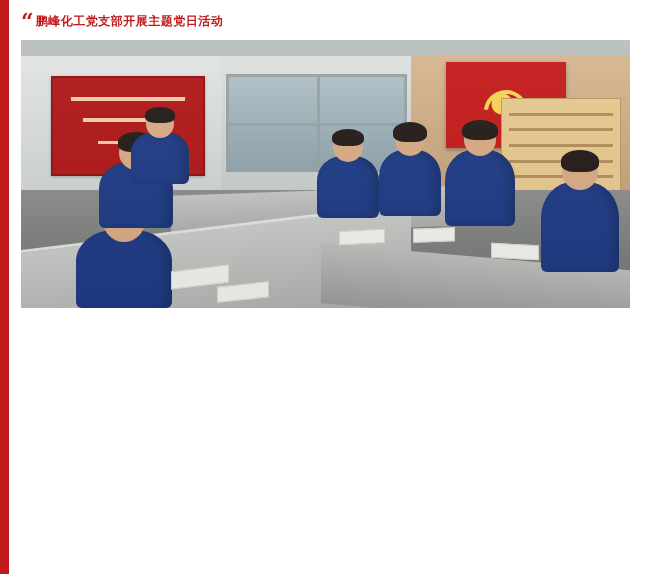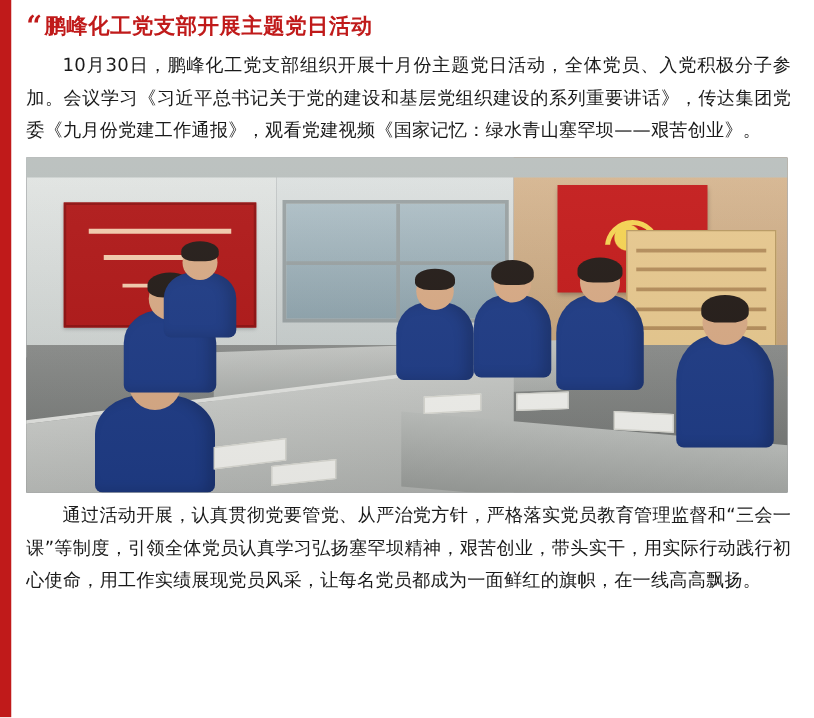--- a/index.html
+++ b/index.html
@@ -45,21 +45,21 @@
     font-size: 22px;
     line-height: 18px;
     font-weight: bold;
     font-family: "DejaVu Serif", "Liberation Serif", serif;
     margin-right: 4px;
     margin-top: 2px;
     letter-spacing: -2px;
   }
   .doc-title {
     color: #c01a1a;
-    font-size: 17px;
+    font-size: 12px;
     font-weight: bold;
     line-height: 22px;
     letter-spacing: 0.5px;
     font-family: "DejaVu Sans", "Liberation Sans", sans-serif;
   }
   .para {
     font-size: 14.5px;
     line-height: 26px;
     color: #1a1a1a;
     text-align: justify;
@@ -199,21 +199,20 @@
 
   <div class="accent-bar"></div>
 
   <div class="content">
 
     <div class="title-row">
       <span class="quote-mark">“</span>
       <div class="doc-title">鹏峰化工党支部开展主题党日活动</div>
     </div>
 
-    <p class="para">10月30日，鹏峰化工党支部组织开展十月份主题党日活动，全体党员、入党积极分子参加。会议学习《习近平总书记关于党的建设和基层党组织建设的系列重要讲话》，传达集团党委《九月份党建工作通报》，观看党建视频《国家记忆：绿水青山塞罕坝——艰苦创业》。</p>
 
     <div class="photo-wrap">
       <div class="scene">
         <div class="wall-left"></div>
         <div class="wall-mid"></div>
         <div class="wall-right"></div>
         <div class="ceiling"></div>
 
         <div class="window">
           <div class="mullion-v"></div>
@@ -275,17 +274,16 @@
         <div class="doc-white" style="left:150px; top:228px; width:56px; height:16px; transform:skewY(-7deg);"></div>
         <div class="doc-white" style="left:318px; top:190px; width:44px; height:12px; transform:skewY(-3deg);"></div>
         <div class="doc-white" style="left:392px; top:188px; width:40px; height:12px; transform:skewY(-2deg);"></div>
         <div class="doc-white" style="left:470px; top:204px; width:46px; height:13px; transform:skewY(3deg);"></div>
         <div class="doc-white" style="left:196px; top:244px; width:50px; height:14px; transform:skewY(-6deg);"></div>
 
         <div class="photo-fade"></div>
       </div>
     </div>
 
-    <p class="para">通过活动开展，认真贯彻党要管党、从严治党方针，严格落实党员教育管理监督和“三会一课”等制度，引领全体党员认真学习弘扬塞罕坝精神，艰苦创业，带头实干，用实际行动践行初心使命，用工作实绩展现党员风采，让每名党员都成为一面鲜红的旗帜，在一线高高飘扬。</p>
 
 
   </div>
 </div>
 
 </body></html>

